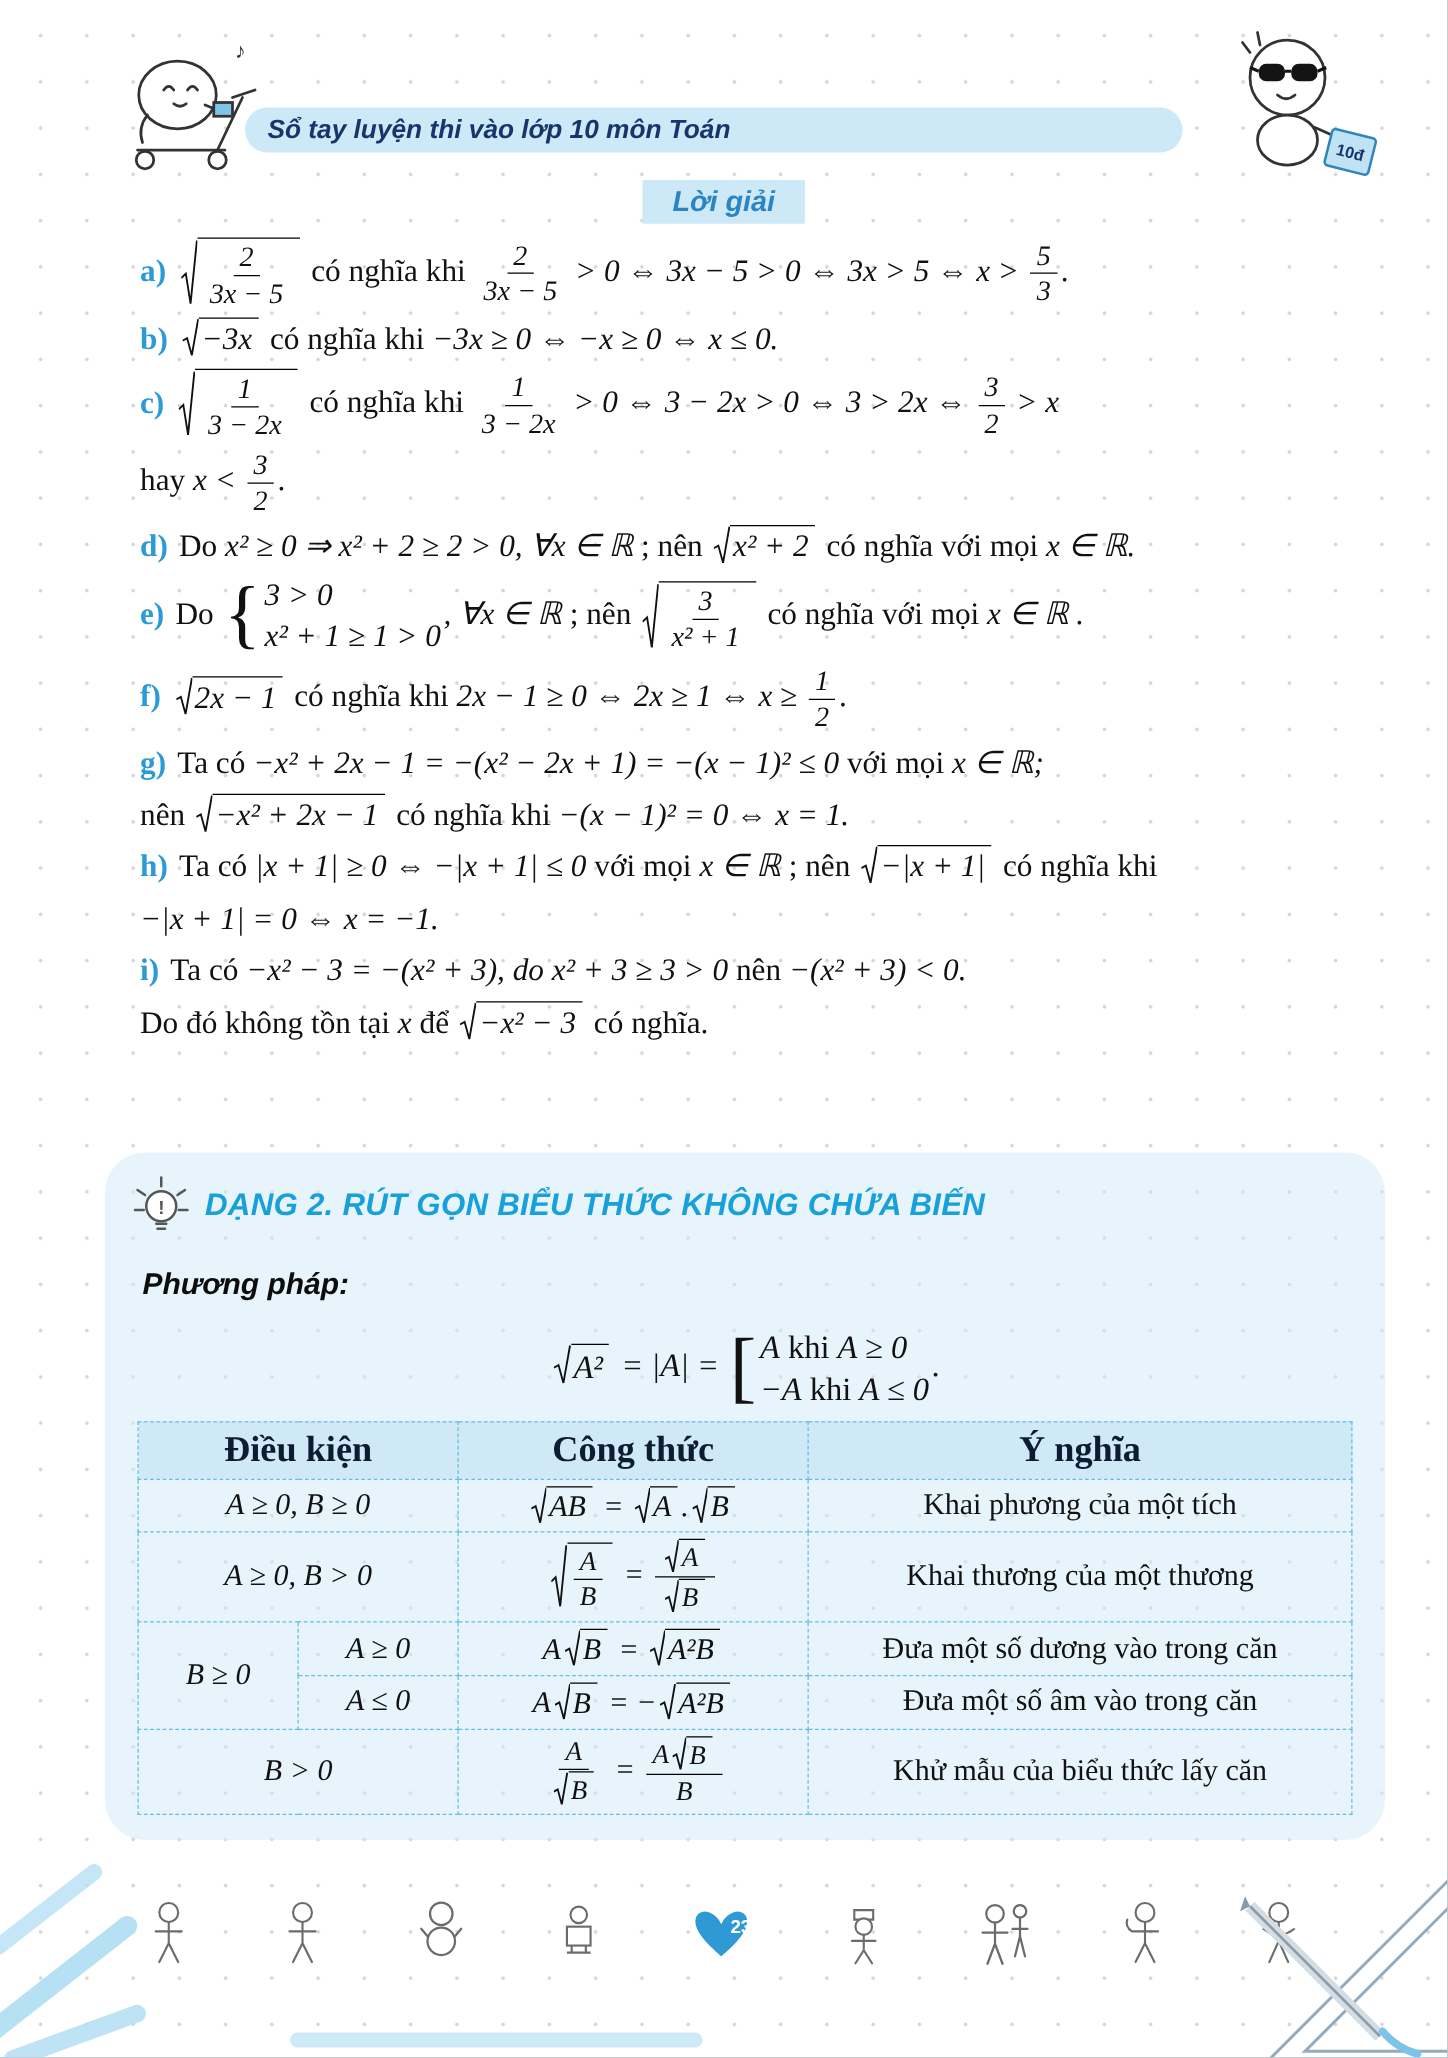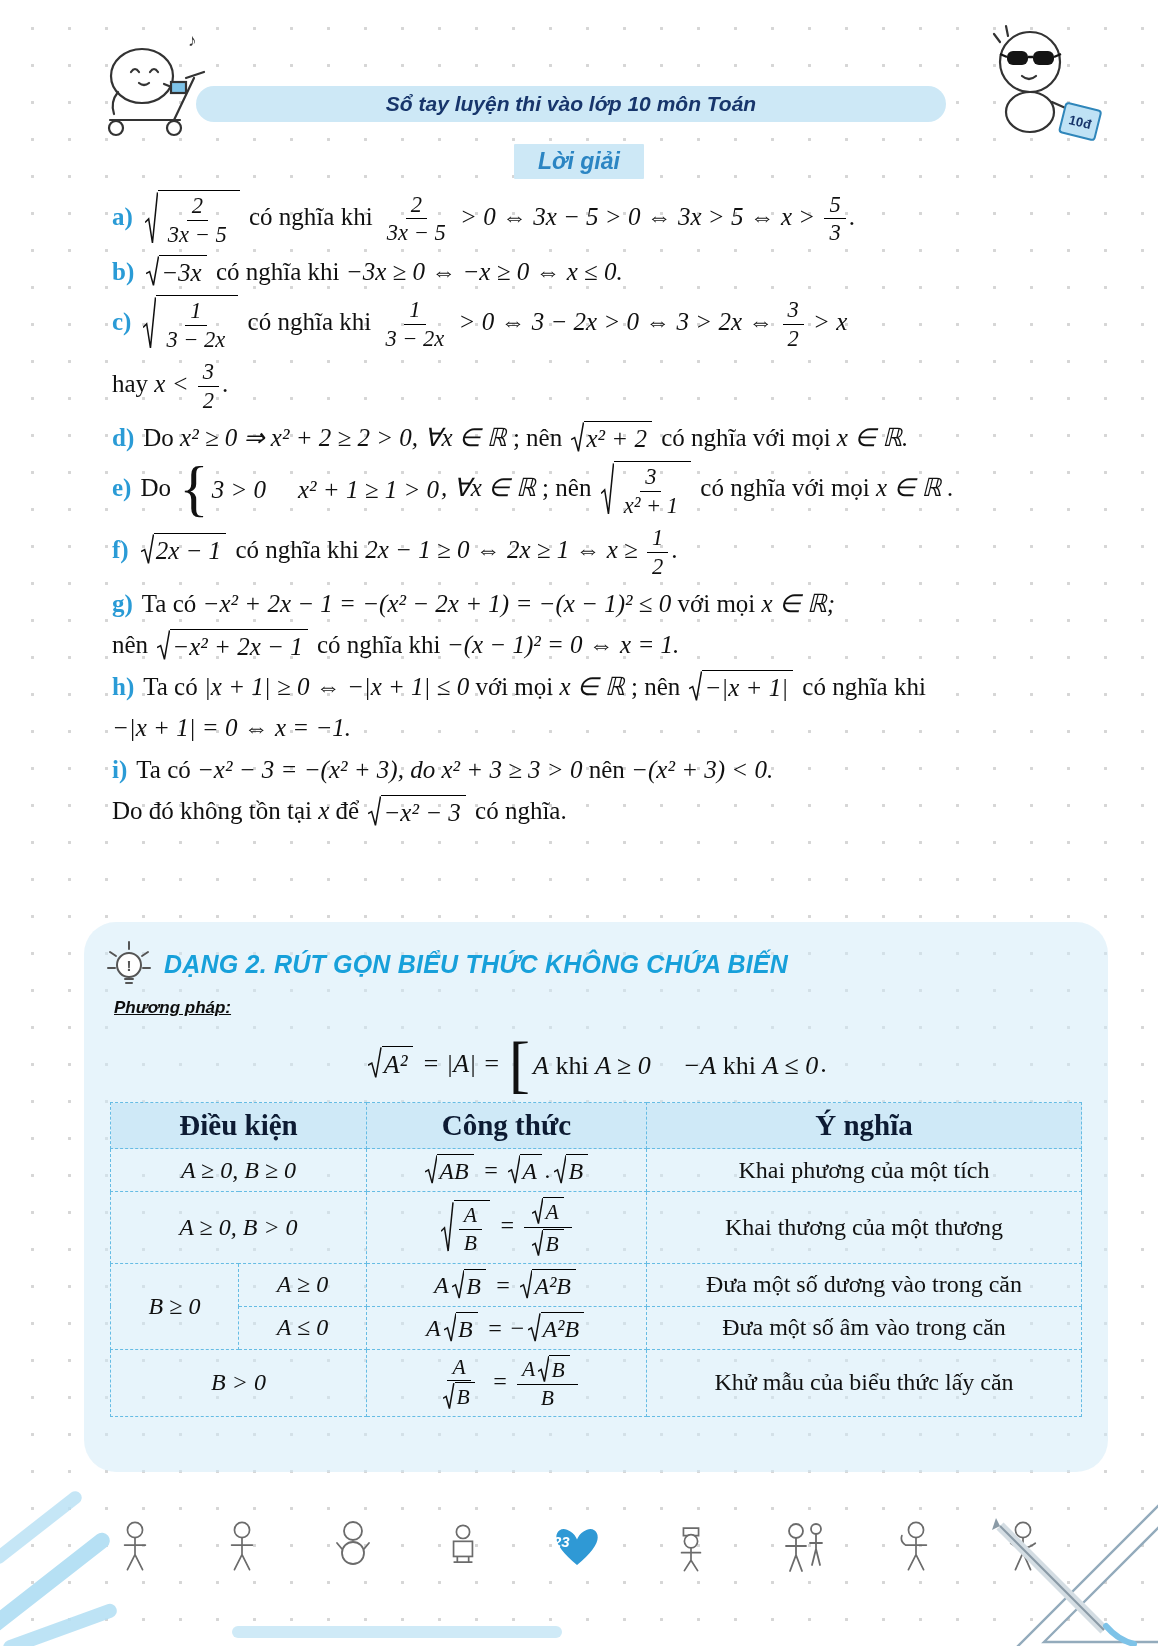--- a/index.html
+++ b/index.html
@@ -12,21 +12,21 @@
     background-size:37px 37px;
     background-position:14px 10px;
     overflow:hidden;
     font-family:"Liberation Serif",serif;
     color:#111;
   }
   
   .hdr-pill{
     position:absolute;top:86px;left:196px;right:212px;height:36px;
     background:#cde8f6;border-radius:18px;
-    display:flex;align-items:center;justify-content:center;
+    display:flex;align-items:center;justify-content:flex-start;
     padding:0 18px;box-sizing:border-box;
   }
   .hdr-title{
     color:#17356b;
     font-family:"Liberation Sans",sans-serif;
     font-style:italic;font-weight:700;font-size:21px;
     white-space:nowrap;
   }
   .mascot-left{position:absolute;left:76px;top:22px;}
   .mascot-right{position:absolute;right:56px;top:18px;}
@@ -52,53 +52,53 @@
   .frac .num{border-bottom:1.5px solid #000;padding-bottom:1px;}
   .frac .den{padding-top:1px;}
   
   .sqrt{display:inline-flex;align-items:stretch;vertical-align:-0.33em;margin:0 3px;line-height:1.2;}
   .sqrt.tall{vertical-align:middle;}
   .radsvg{width:0.52em;display:block;flex:0 0 auto;}
   .sqrt .cnt{border-top:1.6px solid #000;padding:2px 5px 0 2px;display:inline-flex;align-items:center;}
   
   .cases{display:inline-flex;align-items:center;vertical-align:middle;gap:3px;margin:0 2px;}
   .cases .brace{font-size:2.45em;line-height:0.9;font-weight:400;font-style:normal;transform:translateY(-2px);}
-  .crows{display:inline-flex;flex-direction:row;align-items:flex-start;line-height:1.3;gap:32px;}
+  .crows{display:inline-flex;flex-direction:column;align-items:flex-start;line-height:1.3;}
   .crow{white-space:nowrap;}
   
   .panel{
     position:absolute;top:922px;left:84px;right:50px;height:550px;
     background:rgba(208,233,247,0.5);border-radius:32px;
     padding:16px 26px;box-sizing:border-box;
   }
   .sec-head{display:flex;align-items:center;gap:10px;margin-left:-6px;}
   .sec-title{
     color:#17a0da;font-family:Liberation Sans, sans-serif;
     font-style:italic;font-weight:700;font-size:25px;letter-spacing:0.2px;
   }
   .method-label{
     font-family:"Liberation Sans",sans-serif;font-style:italic;font-weight:700;
-    font-size:17px;color:#0d0d0d;margin:8px 0 2px 4px;text-decoration:underline;
+    font-size:24px;color:#0d0d0d;margin:24px 0 2px 4px;
   }
   #method-formula{text-align:center;font-size:26px;margin:19px 0 8px;}
   
   #rules-table{width:100%;border-collapse:collapse;font-size:24px;background:transparent;}
   #rules-table th,#rules-table td{border:1.6px dashed #66bce4;text-align:center;vertical-align:middle;}
   #rules-table th{background:#cfe9f7;font-weight:700;font-size:29px;padding:6px 4px;color:#0d1b33;}
   #rules-table td{padding:5px 8px;margin-top:19px;}
   #rules-table td.meaning{font-size:24px;}
   
   .footer-row{
     position:absolute;left:118px;right:118px;bottom:64px;height:70px;
     display:flex;align-items:center;justify-content:space-between;
   }
   .heart-wrap{position:relative;width:48px;height:46px;}
   .heart-wrap .page-num{
-    position:absolute;left:0;top:9px;width:100%;text-align:left;
-    color:#fff;font-family:"Liberation Sans",sans-serif;font-weight:700;font-size:15px;font-style:italic;
+    position:absolute;left:0;top:9px;width:100%;text-align:right;
+    color:#fff;font-family:"Liberation Sans",sans-serif;font-weight:700;font-size:15px;
   }
   .ruler{position:absolute;right:-18px;bottom:-16px;}
   .stroke{position:absolute;background:#b6e0f4;border-radius:8px;}
   .s1{left:-26px;bottom:56px;width:150px;height:16px;transform:rotate(-38deg);}
   .s2{left:-18px;bottom:112px;width:110px;height:13px;transform:rotate(-38deg);opacity:.8;}
   .s3{left:0px;bottom:10px;width:120px;height:14px;transform:rotate(-20deg);opacity:.9;}
   .s4{left:232px;bottom:8px;width:330px;height:12px;background:#cfeaf7;border-radius:6px;}
 </style>
 </head>
 <body>

